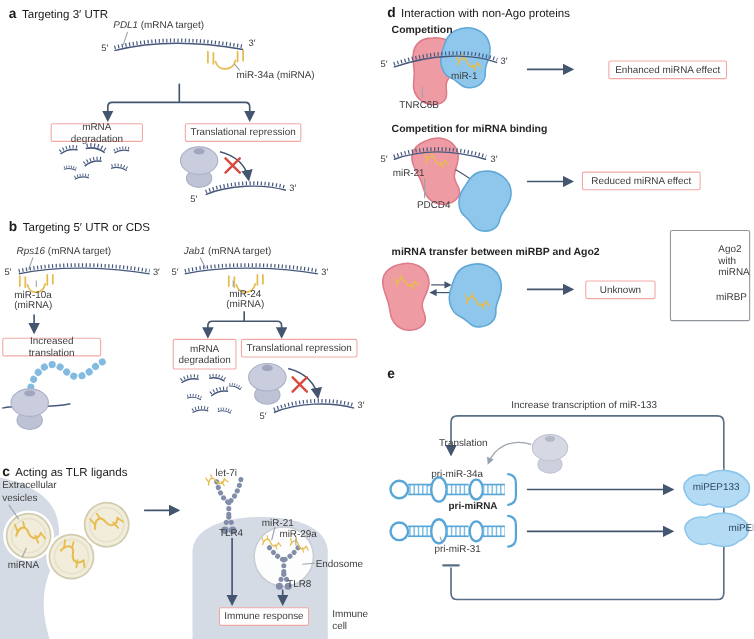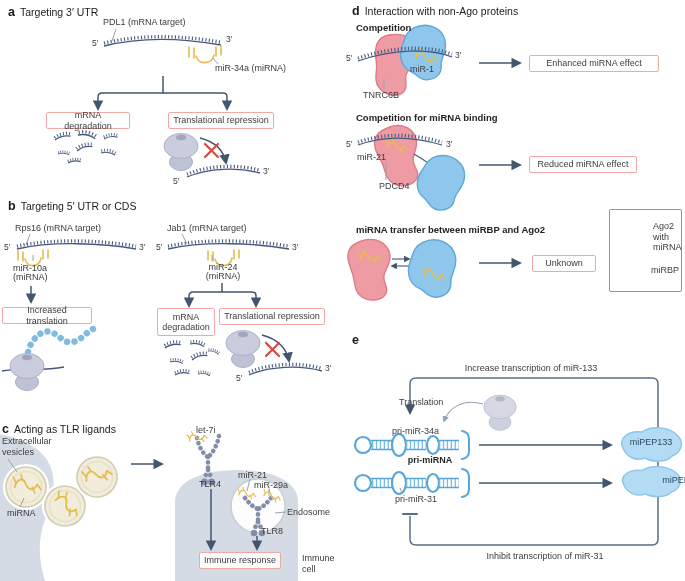--- a/index.html
+++ b/index.html
@@ -4,21 +4,21 @@
 <style>
   html,body{margin:0;padding:0;background:#fff;}
   .fig{position:relative;width:685px;height:581px;background:#fff;overflow:hidden;
        font-family:"Liberation Sans", sans-serif;}
   .fig svg{position:absolute;left:0;top:0;}
   .lbl{position:absolute;font-size:9px;color:#3c3c3c;line-height:1.18;white-space:nowrap;}
   .sm{font-size:8.5px;}
   .wrap{white-space:normal;}
   .ctr{text-align:center;}
   .b{font-weight:bold;color:#262626;}
-  .it{}
+  .it{font-style:italic;}
   .ptitle{position:absolute;display:flex;gap:5px;align-items:baseline;color:#1b1b1b;white-space:nowrap;}
   .pletter{font-size:12.5px;font-weight:700;}
   .ptext{font-size:10.5px;font-weight:400;}
   .sub{position:absolute;font-size:9.5px;font-weight:700;color:#242424;white-space:nowrap;}
   .obox{position:absolute;border:1px solid var(--boxBorder,#f2a9a6);background:#fffefe;border-radius:2px;
         display:flex;align-items:center;justify-content:center;text-align:center;
         font-size:9px;color:#3d3d3d;line-height:1.15;padding:1px 3px;box-sizing:border-box;}
   .legendbox{position:absolute;border:1px solid #90959b;background:#fff;border-radius:2px;box-sizing:border-box;}
   
   .strand{fill:none;stroke:var(--strand,#46587d);stroke-width:1.3;}
@@ -298,21 +298,21 @@
 <div class="lbl" style="left:287px;top:507px">Endosome</div>
 <div class="lbl" style="left:261px;top:526px">TLR8</div>
 <div class="obox" style="left:199px;top:552px;width:82px;height:17px">Immune response</div>
 <div class="lbl wrap" style="left:302px;top:553px;width:44px">Immune cell</div>
 
 <div class="sub" style="left:356px;top:22px">Competition</div>
 <div class="lbl sm" style="left:346px;top:53px">5′</div>
 <div class="lbl sm" style="left:455px;top:50px">3′</div>
 <div class="lbl" style="left:410px;top:64px">miR-1</div>
 <div class="lbl" style="left:363px;top:90px">TNRC6B</div>
-<div class="obox" style="left:529px;top:55px;width:130px;height:17px">Enhanced miRNA effect</div>
+<div class="obox" style="left:553px;top:55px;width:108px;height:17px">Enhanced miRNA effect</div>
 
 <div class="sub" style="left:356px;top:112px">Competition for miRNA binding</div>
 <div class="lbl sm" style="left:346px;top:139px">5′</div>
 <div class="lbl sm" style="left:446px;top:139px">3′</div>
 <div class="lbl" style="left:357px;top:152px">miR-21</div>
 <div class="lbl" style="left:379px;top:181px">PDCD4</div>
 <div class="obox" style="left:529px;top:156px;width:108px;height:17px">Reduced miRNA effect</div>
 
 <div class="sub" style="left:356px;top:224px">miRNA transfer between miRBP and Ago2</div>
 <div class="obox" style="left:532px;top:255px;width:64px;height:17px">Unknown</div>
@@ -321,15 +321,14 @@
 <div class="lbl wrap" style="left:653px;top:221px;width:30px">Ago2 with miRNA</div>
 <div class="lbl" style="left:651px;top:265px">miRBP</div>
 
 <div class="lbl ctr" style="left:440px;top:363px;width:182px">Increase transcription of miR-133</div>
 <div class="lbl" style="left:399px;top:397px">Translation</div>
 <div class="lbl" style="left:392px;top:426px">pri-miR-34a</div>
 <div class="lbl ctr b" style="left:397px;top:455px;width:66px">pri-miRNA</div>
 <div class="lbl" style="left:395px;top:494px">pri-miR-31</div>
 <div class="lbl ctr" style="left:619px;top:437px;width:64px;color:#2e4a61">miPEP133</div>
 <div class="lbl ctr" style="left:649px;top:475px;width:64px;color:#2e4a61">miPEP31</div>
-<div class="lbl ctr" style="left:443px;top:551px;width:204px">Inhibit transcription of miR-31</div>
 
 </div>
 
 </body></html>

